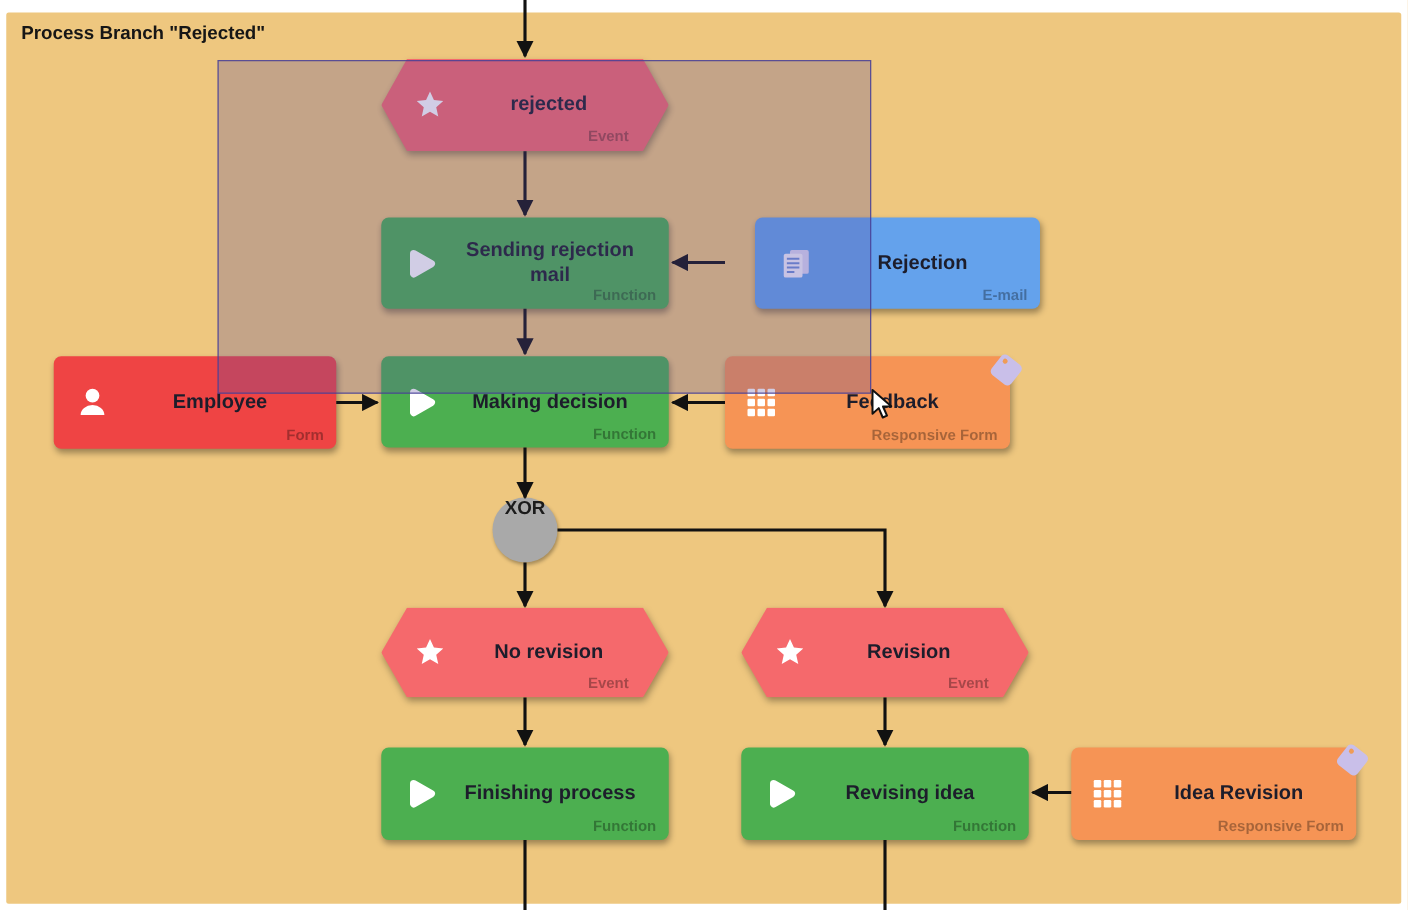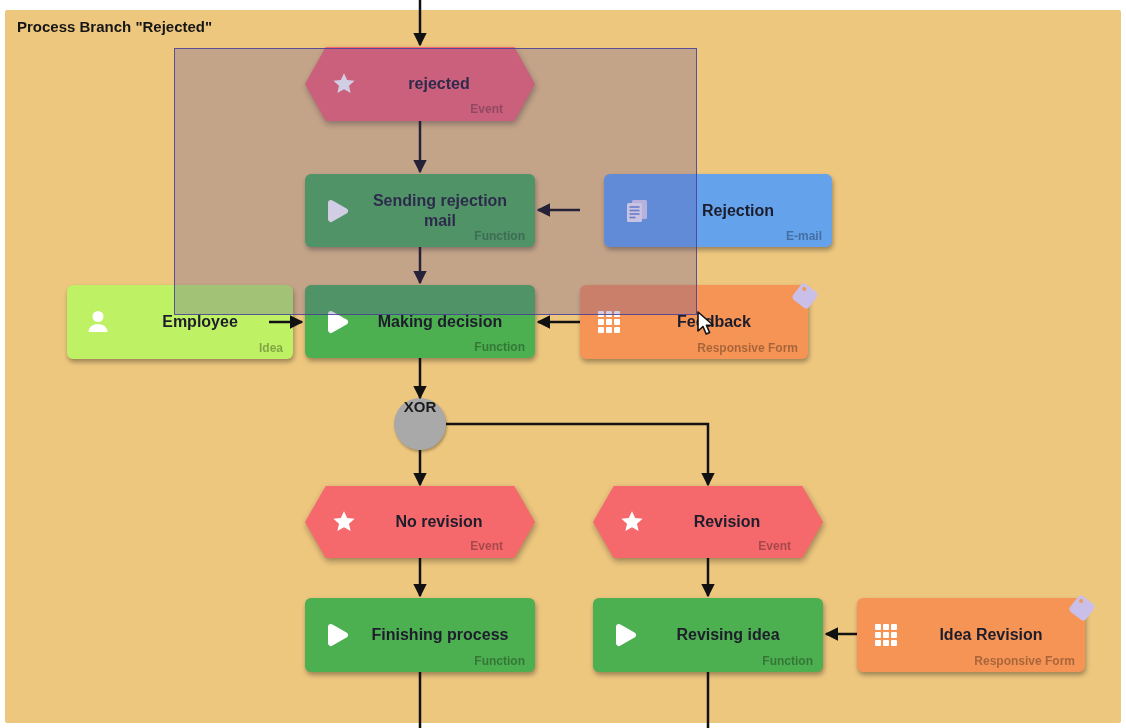--- a/index.html
+++ b/index.html
@@ -17,21 +17,21 @@
        justify-content:center;text-align:center;font-size:16px;font-weight:bold;color:#1d1d2b;line-height:1.25;}
   .hex .node-label{left:58px;right:20px;}
   .node-type{position:absolute;right:10px;bottom:4px;font-size:12px;font-weight:bold;color:rgba(0,0,0,0.32);}
   .hex .node-type{right:32px;bottom:5px;}
   .node-icon{position:absolute;left:16px;top:50%;transform:translateY(-50%);line-height:0;}
   .hex .node-icon{left:26px;}
 
   .c-event{background:#f5696c;}
   .c-function{background:#4caf50;}
   .c-email{background:#64a2ec;margin-left:24px;}
-  .c-role{background:#bef264;margin-left:24px;}
+  .c-role{background:#ef4444;}
   .c-form{background:#f69455;}
 
   .xor-node{position:absolute;left:394px;top:398px;width:52px;height:52px;border-radius:50%;
        background:#a9a9a9;display:flex;justify-content:center;font-size:15px;
        font-weight:bold;color:#1b1b1b;z-index:2;box-shadow:1px 2px 3px rgba(0,0,0,0.3);}
 
   .edges{position:absolute;left:0;top:0;width:1126px;height:728px;z-index:3;pointer-events:none;}
   .edges path{pointer-events:stroke;}
 
   .tag-badge{position:absolute;z-index:3;line-height:0;}
@@ -112,21 +112,21 @@
   </div>
 
   <div class="node rect-node c-role" style="left:43px;top:285px;width:226px;height:74px;">
     <span class="node-icon">
       <svg width="30" height="30" viewBox="0 0 30 30">
         <circle cx="15" cy="9.5" r="5.5" fill="#ffffff"></circle>
         <path d="M5.5 25 a9.5 8 0 0 1 19 0 z" fill="#ffffff"></path>
       </svg>
     </span>
     <span class="node-label">Employee</span>
-    <span class="node-type">Idea</span>
+    <span class="node-type">Form</span>
   </div>
 
   <div class="node rect-node c-function" style="left:305px;top:285px;width:230px;height:73px;">
     <span class="node-icon">
       <svg width="30" height="30" viewBox="0 0 30 30">
           <path d="M10 7 L24 15 L10 23 Z" fill="#ffffff" stroke="#ffffff" stroke-width="6" stroke-linejoin="round"></path>
         </svg>
     </span>
     <span class="node-label">Making decision</span>
     <span class="node-type">Function</span>

